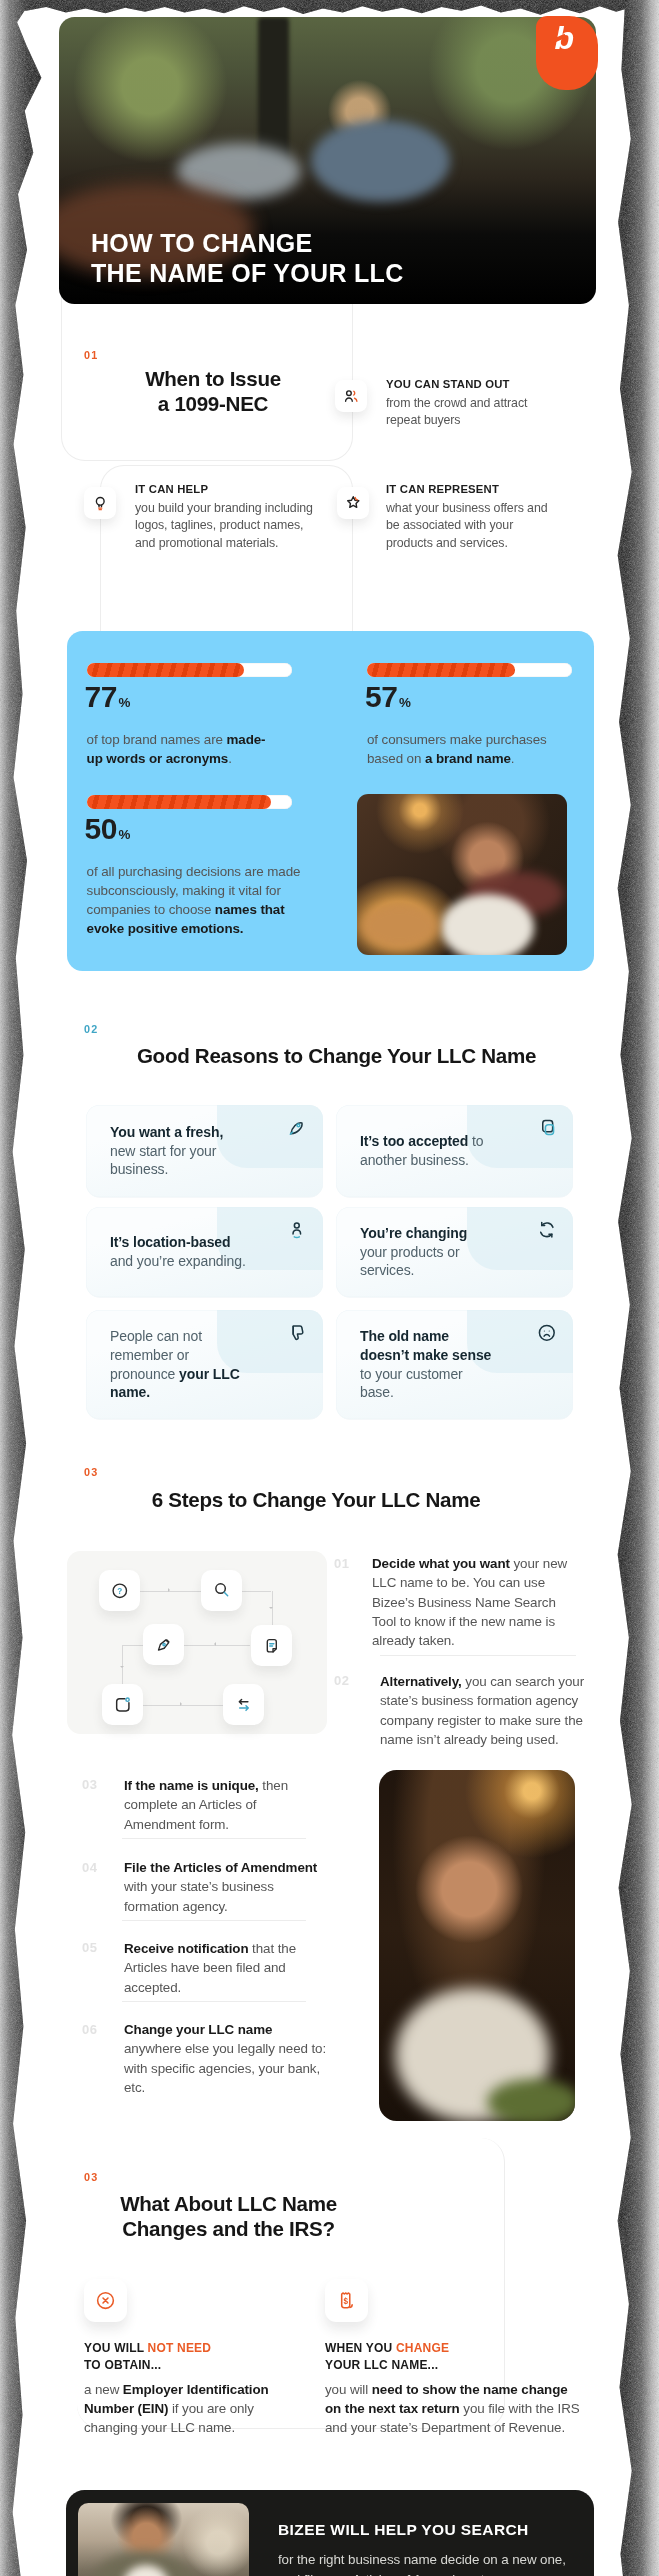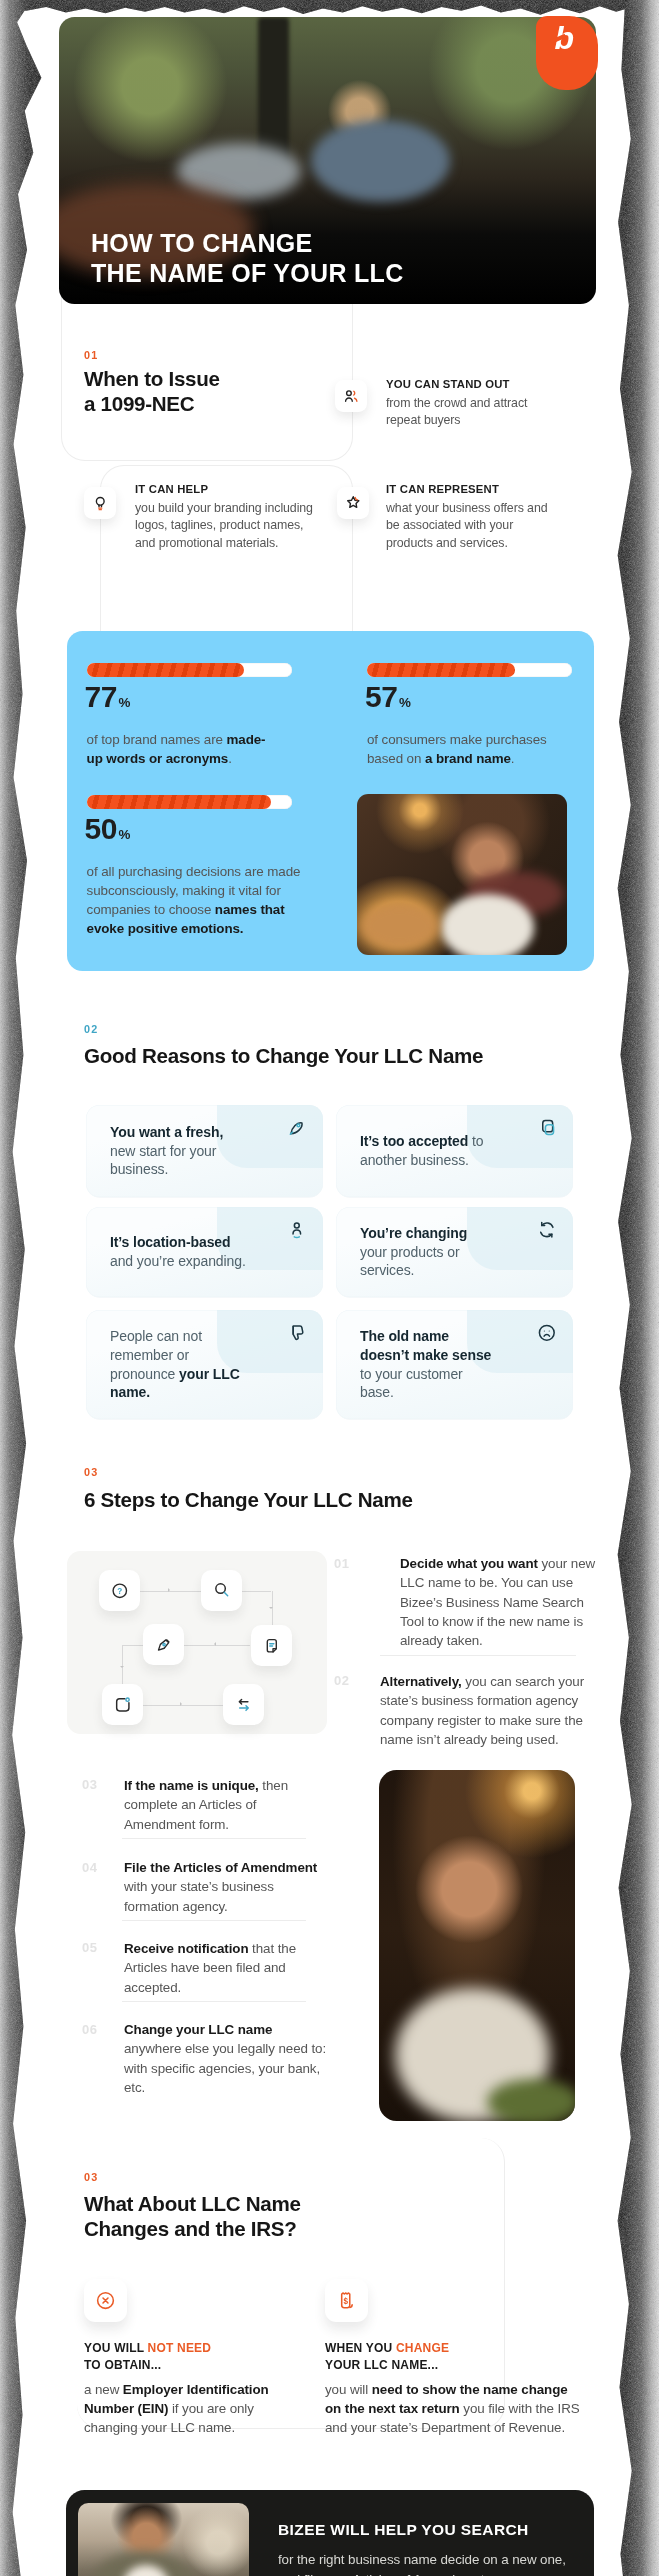--- a/index.html
+++ b/index.html
@@ -29,21 +29,21 @@
     color:#fff;letter-spacing:0.3px;}
   .brand-badge{position:absolute;left:536px;top:16px;width:62px;height:74px;background:#f1511f;
     border-radius:11.3px 29px 29px 29px;z-index:5;}
   .badge-glyph{position:absolute;left:18.5px;top:4.1px;font-size:32px;font-weight:800;color:#fff;font-style:italic;}
   .badge-slash{position:absolute;left:14.4px;top:20.6px;width:15.5px;height:3.6px;background:#f1511f;transform:rotate(-24deg);}
 
   
   .sec-label{position:absolute;font-size:10.8px;font-weight:800;letter-spacing:1.3px;}
   .lab-orange{color:#ea5b26;}
   .lab-teal{color:#3fa5c5;}
-  .sec-h{position:absolute;font-size:20.6px;font-weight:700;letter-spacing:-0.3px;line-height:1.22;color:#161616;}
+  .sec-h{position:absolute;font-size:20.6px;font-weight:700;letter-spacing:-0.3px;line-height:1.22;color:#161616;text-align:center;}
 
   
   .tile{position:absolute;background:#fff;border-radius:8.2px;box-shadow:0 5.2px 10.3px rgba(40,40,40,.10);
     display:flex;align-items:center;justify-content:center;}
   .tile-s{width:32px;height:32px;}
   .ben{position:absolute;}
   .ben-h{font-size:11.3px;font-weight:800;color:#1d1d1d;letter-spacing:0.2px;margin-bottom:4.6px;}
   .ben-b{font-size:12.4px;color:#565656;line-height:1.42;letter-spacing:-0.1px;}
 
   
@@ -358,21 +358,21 @@
     </div>
     <div class="dtile" style="left:156px;top:133px">
       <svg width="19.6" height="19.6" viewBox="0 0 24 24" fill="none" stroke-width="1.8" stroke-linecap="round" stroke-linejoin="round">
         <path d="M17 8.2H6.5M9.3 5.4L6.5 8.2l2.8 2.8" stroke="#2b2b2b"></path>
         <path d="M7 16h10.5M14.7 13.2l2.8 2.8-2.8 2.8" stroke="#3fa5c5"></path>
       </svg>
     </div>
   </div>
 
   <div class="step-num" style="left:334px;top:1556px">01</div>
-  <div class="step-text" style="left:400px;top:1554px;width:210px"><span class="bd">Decide what you want</span><span> your new LLC name to be. You can use Bizee’s Business Name Search Tool to know if the new name is already taken.</span></div>
+  <div class="step-text" style="left:372px;top:1554px;width:210px"><span class="bd">Decide what you want</span><span> your new LLC name to be. You can use Bizee’s Business Name Search Tool to know if the new name is already taken.</span></div>
   <div class="divider" style="left:380px;top:1655px;width:196px"></div>
   <div class="step-num" style="left:334px;top:1673px">02</div>
   <div class="step-text" style="left:380px;top:1672px;width:210px"><span class="bd">Alternatively,</span><span> you can search your state’s business formation agency company register to make sure the name isn’t already being used.</span></div>
 
   <div class="step-num" style="left:82px;top:1777px">03</div>
   <div class="step-text" style="left:124px;top:1776px;width:175px"><span class="bd">If the name is unique,</span><span> then complete an Articles of Amendment form.</span></div>
   <div class="divider" style="left:122px;top:1838px;width:184px"></div>
   <div class="step-num" style="left:82px;top:1860px">04</div>
   <div class="step-text" style="left:124px;top:1858px;width:204px"><span class="bd">File the Articles of Amendment</span><span> with your state’s business formation agency.</span></div>
   <div class="divider" style="left:122px;top:1920px;width:184px"></div>

